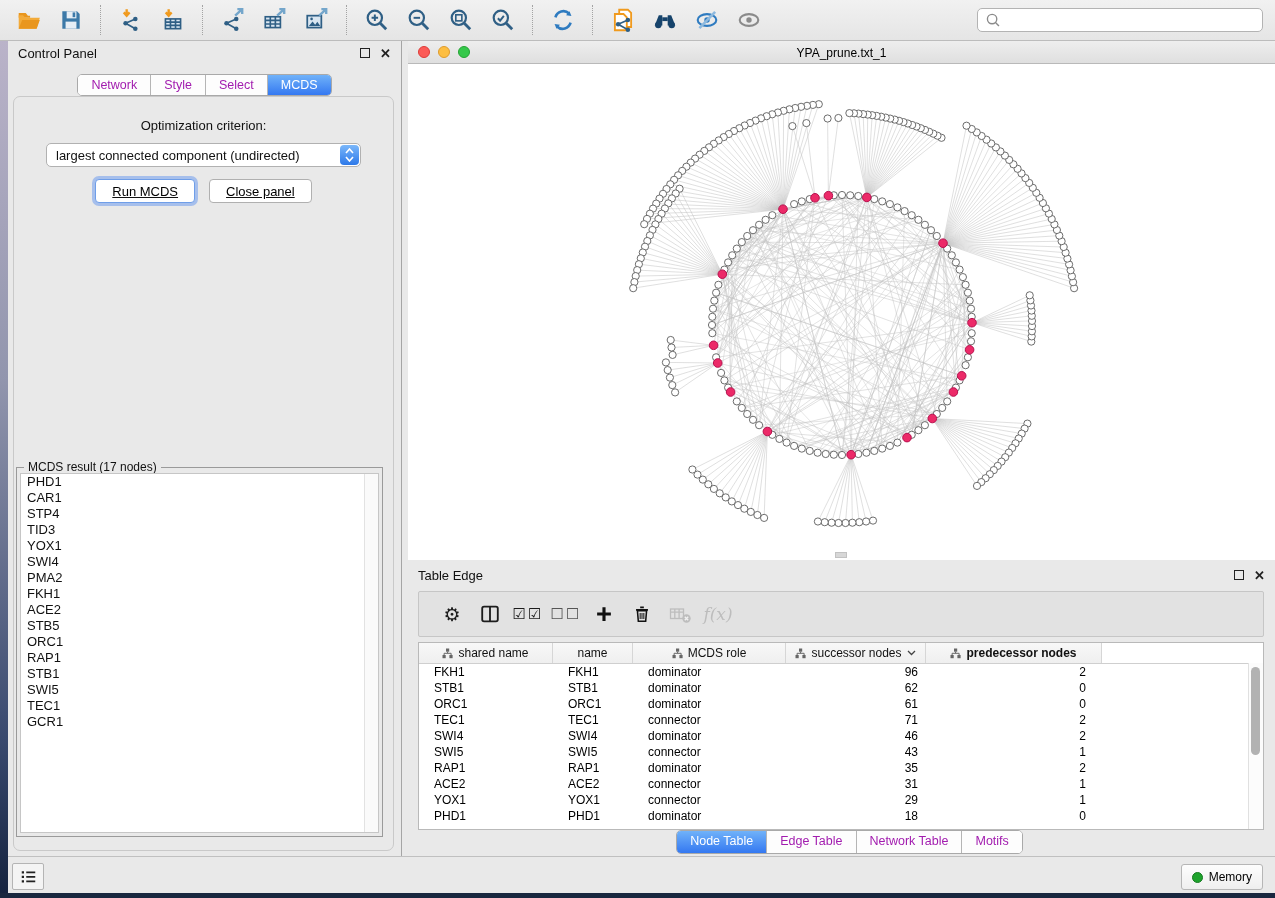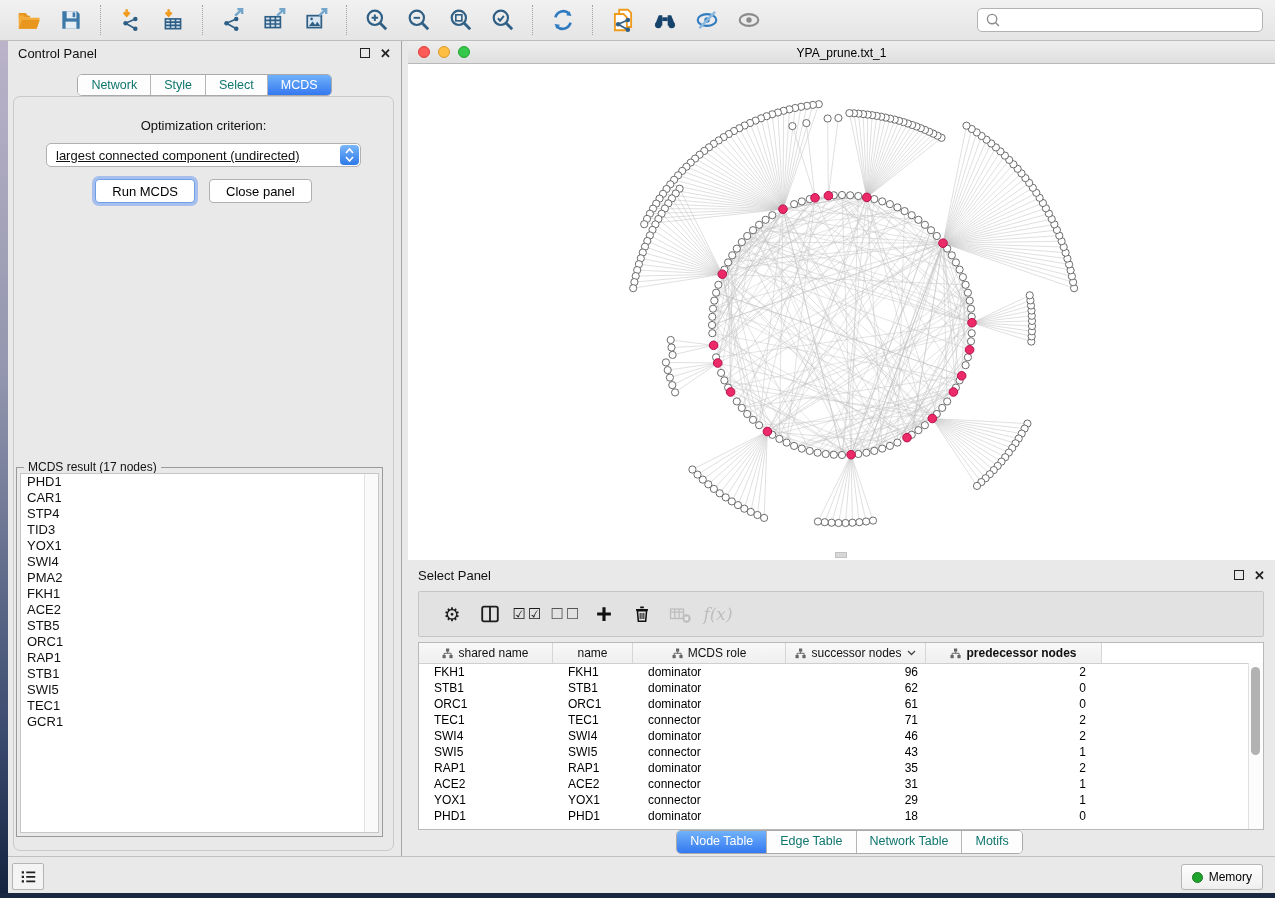--- a/index.html
+++ b/index.html
@@ -23,34 +23,34 @@
   
   .panel-header{height:24px;display:flex;align-items:center;padding:0 10px;font-size:13px;color:#111;}
   .ph-icons{margin-left:auto;display:flex;gap:10px;align-items:center;}
   .float-btn{width:10px;height:10px;border:1.6px solid #222;background:transparent;padding:0;box-sizing:border-box;cursor:pointer;}
   .close-btn{background:none;border:none;font-size:13px;font-weight:bold;color:#222;padding:0;line-height:1;cursor:pointer;}
   
   .control-panel{position:absolute;left:8px;top:41px;width:394px;height:815px;background:#e9e9e9;
                  border-right:1px solid #a5a5a5;box-sizing:border-box;}
   .seg{display:flex;border:1px solid #a9a9a9;border-radius:5px;overflow:hidden;background:#fff;}
   .seg-item{padding:3px 13px;font-size:12.5px;background:#fdfdfd;border-left:1px solid #b5b5b5;
-            color:#0f766e;cursor:pointer;white-space:nowrap;}
+            color:#a21caf;cursor:pointer;white-space:nowrap;}
   .seg-item:first-child{border-left:none;}
   .seg-item.active{background:linear-gradient(#70b2f9,#3478f1);color:#fff;}
   .cp-tabs-row{display:flex;justify-content:center;margin-top:9px;position:relative;z-index:2;}
   .cp-content{position:absolute;left:5px;right:7px;top:55px;bottom:5px;background:#e9e9e9;
               border:1px solid #c9c9c9;border-radius:7px;}
   .opt-label{text-align:center;margin-top:21px;font-size:13px;}
   .select-box{margin:10px auto 0;width:315px;height:24px;background:#fff;border:1px solid #b1b1b1;
               border-radius:5px;display:flex;align-items:center;position:relative;font-size:13px;
-              padding-left:9px;box-sizing:border-box;cursor:pointer;text-decoration:underline;}
+              padding-left:9px;box-sizing:border-box;cursor:pointer;}
   .select-stepper{position:absolute;right:1px;top:1px;bottom:1px;width:19px;border-radius:4px;
                   background:linear-gradient(#7ab7fa,#2d79e9);display:flex;flex-direction:column;
                   align-items:center;justify-content:center;gap:2px;}
-  .btn-row{display:flex;justify-content:center;gap:14px;margin-top:12px;}
+  .btn-row{display:flex;justify-content:center;gap:14px;margin-top:12px;text-decoration:underline;}
   .mac-btn{height:24px;padding:0 16px;background:#fff;border:1px solid #b0b0b0;border-radius:4px;
            font-size:13px;cursor:pointer;font-family:inherit;}
   .mac-btn.focused{border-color:#6f9ee8;box-shadow:0 0 0 3px rgba(100,150,240,.5);}
   .group-box{position:absolute;left:2px;right:10px;top:370px;bottom:13px;border:1px solid #9a9a9a;}
   .group-title{position:absolute;top:-8px;left:7px;background:#e9e9e9;padding:0 4px;font-size:12px;}
   .mcds-list{position:absolute;left:3px;right:3px;top:5px;bottom:3px;background:#fff;
              border:1px solid #c6c6c6;overflow:hidden;}
   .mcds-scroll{position:absolute;right:0;top:0;bottom:0;width:13px;background:#fafafa;border-left:1px solid #e2e2e2;}
   .list-item{font-size:13px;line-height:16px;padding-left:6px;cursor:default;}
   
@@ -1033,21 +1033,21 @@
           <circle cx="305.6" cy="281.3" r="4.3" fill="#ec2a68" stroke="#b8104e" stroke-width="1"></circle>
           <circle cx="314.3" cy="210.2" r="4.3" fill="#ec2a68" stroke="#b8104e" stroke-width="1"></circle>
         </g>
       </svg>
     <div class="hgrip"></div>
   </div>
 </div>
 
 <div class="table-panel">
   <div class="panel-header">
-    <span>Select Panel</span>
+    <span>Table Edge</span>
     <span class="ph-icons">
       <button class="float-btn"></button>
       <button class="close-btn">✕</button>
     </span>
   </div>
   <div class="tp-toolbar">
       <button class="tp-btn">
         <span style="display:flex;align-items:center">
           <span style="font-size:19px;line-height:1">⚙</span>
         </span>

